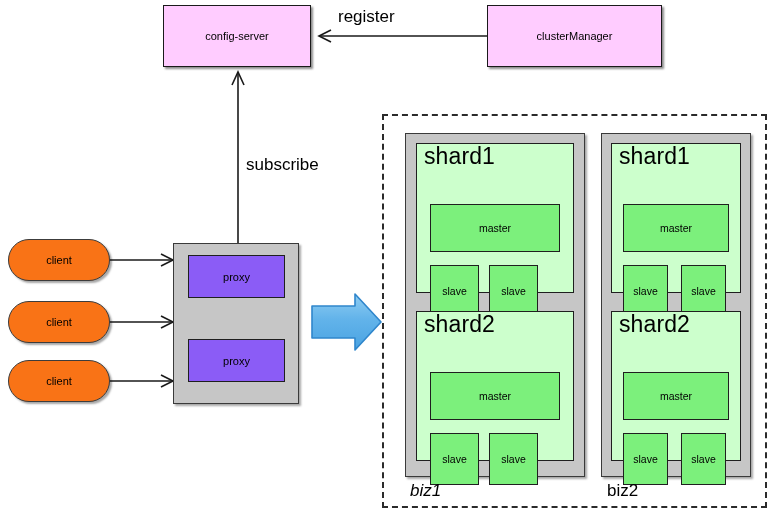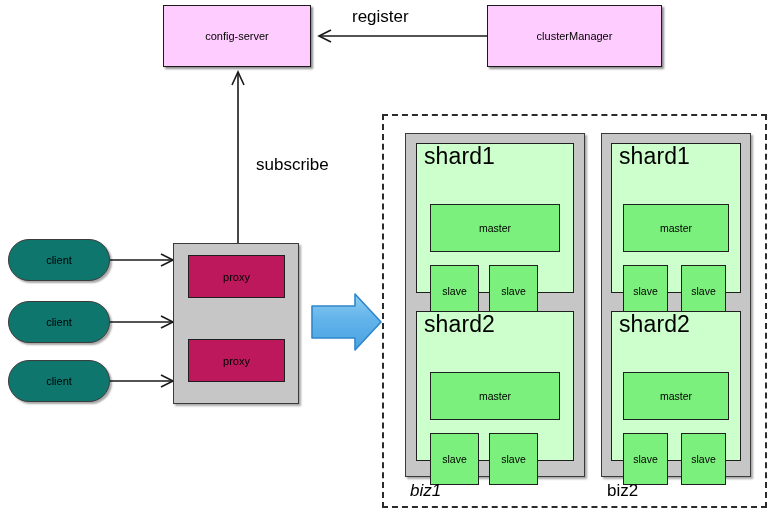--- a/index.html
+++ b/index.html
@@ -8,29 +8,29 @@
   #stage{position:absolute;left:0;top:0;width:774px;height:515px;}
 
   .node{position:absolute;box-sizing:border-box;display:flex;
         align-items:center;justify-content:center;text-align:center;}
 
   
   .pink{background:#ffccff;border:1.5px solid #1a1a1a;
         box-shadow:2px 2px 2px rgba(0,0,0,.45);font-size:11px;}
 
   
-  .client{background:#0f766e;border:1.5px solid #3c3c3c;border-radius:999px;
+  .client{background:#f97316;border:1.5px solid #3c3c3c;border-radius:999px;
           box-shadow:2px 2px 2px rgba(0,0,0,.35);font-size:11px;}
 
   
   .gray{background:#c6c6c6;border:1.5px solid #3a3a3a;
         box-shadow:2px 2px 2px rgba(0,0,0,.35);}
 
   
-  .proxy{background:#be185d;border:1.5px solid #1f1f1f;font-size:11px;}
+  .proxy{background:#8b5cf6;border:1.5px solid #1f1f1f;font-size:11px;}
 
   
   .shard{background:#ccffcc;border:1.5px solid #1f1f1f;
          display:block;}
   .shard-title{position:absolute;left:7px;top:2px;font-size:23px;
                line-height:21px;letter-spacing:.1px;}
 
   
   .mnode{background:#7cf07c;border:1.5px solid #1f1f1f;font-size:10.5px;margin-top:35px;}
 
@@ -90,23 +90,23 @@
   </svg>
 
   <div class="node pink" style="left:487px;top:5px;width:175px;height:62px;">
     <span>clusterManager</span>
   </div>
 
   <div class="node pink" style="left:163px;top:5px;width:148px;height:62px;">
     <span>config-server</span>
   </div>
 
-  <div class="edge-label" style="left:352px;top:7px;">register</div>
+  <div class="edge-label" style="left:338px;top:7px;">register</div>
 
-  <div class="edge-label" style="left:256px;top:155px;">subscribe</div>
+  <div class="edge-label" style="left:246px;top:155px;">subscribe</div>
 
   <div class="node client" style="left:8px;top:239px;width:102px;height:42px;">
     <span>client</span>
   </div>
   <div class="node client" style="left:8px;top:301px;width:102px;height:42px;">
     <span>client</span>
   </div>
   <div class="node client" style="left:8px;top:360px;width:102px;height:42px;">
     <span>client</span>
   </div>

